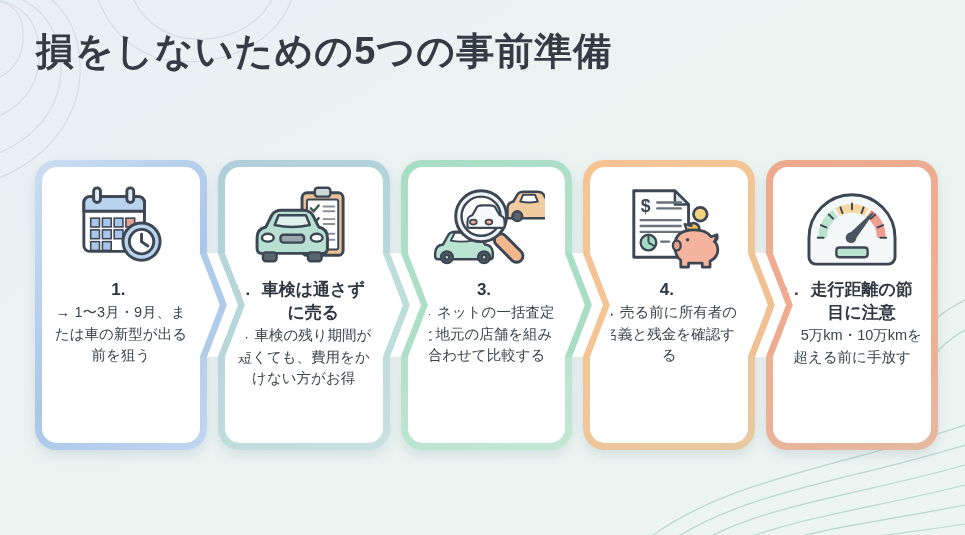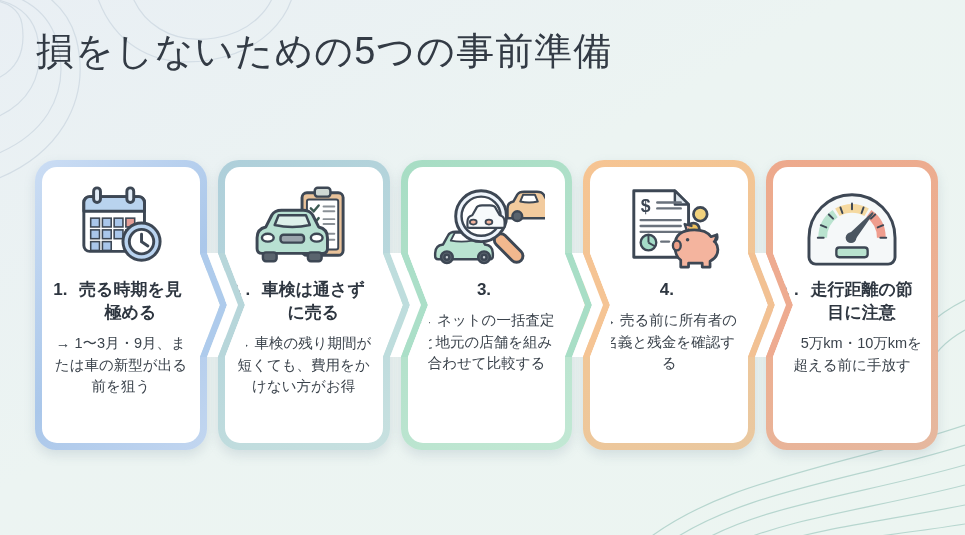--- a/index.html
+++ b/index.html
@@ -4,21 +4,21 @@
 <style>
   html,body{margin:0;padding:0;}
   body{
     width:965px;height:535px;position:relative;overflow:hidden;
     font-family:"Liberation Sans","DejaVu Sans",sans-serif;
     background:linear-gradient(150deg,#e9eff4 0%,#ecf4f2 45%,#ecf5f1 100%);
   }
   .contours{position:absolute;inset:0;pointer-events:none;}
   .page-title{
     position:absolute;left:36px;top:26px;margin:0;
-    font-size:38px;font-weight:400;letter-spacing:1px;color:#333b45;
+    font-size:38px;font-weight:700;letter-spacing:1px;color:#333b45;
   }
   .cards{
     position:absolute;left:35px;top:160px;width:903px;height:290px;
     display:flex;gap:11px;
   }
   .card{
     position:relative;flex:1;border-radius:21px;padding:7px;
     box-shadow:0 5px 12px rgba(110,135,155,0.20);
   }
   .card.c1{background:linear-gradient(135deg,#cbddf4 0%,#aac7ea 55%,#c2d6f0 100%);}
@@ -33,21 +33,21 @@
   }
   .icon-wrap{height:92px;display:flex;align-items:center;justify-content:center;margin-top:2px;}
   .card-title{
     display:flex;justify-content:center;align-items:flex-start;
     margin-top:8px;font-weight:700;font-size:17px;line-height:1.35;color:#2e3640;
     padding:0 2px;
   }
   .card-title .num{margin-right:5px;white-space:nowrap;}
   .card-title .ttl{text-align:center;max-width:116px;}
   .card-desc{
-    margin-top:8px;font-size:14.5px;line-height:1.5;color:#3b434c;
+    font-size:14.5px;line-height:1.5;color:#3b434c;
     text-align:center;padding:0 3px;
   }
   .arrow{
     position:absolute;top:50%;right:-39px;transform:translateY(-50%);
     width:46px;height:104px;z-index:3;pointer-events:none;
   }
   svg text{font-family:"Liberation Sans","DejaVu Sans",sans-serif;}
 </style>
 </head>
 <body>
@@ -101,21 +101,20 @@
           </g>
           <g stroke="#3d4754" stroke-width="3" stroke-linecap="round">
             <circle cx="81" cy="62" r="19" fill="#bad4f0"></circle>
             <circle cx="81" cy="62" r="12.5" fill="#ffffff"></circle>
             <path d="M81,54.5 v7.5 l6.5,4.5" fill="none"></path>
           </g>
         </svg>
       </div>
       <div class="card-title">
         <span class="num">1.</span>
-        <span class="ttl">売る時期を見極める</span>
       </div>
       <div class="card-desc">→ 1〜3月・9月、または車の新型が出る前を狙う</div>
     </div>
     <svg class="arrow" viewBox="0 0 46 104">
       <path d="M0,0 L20,52 L0,104 Z" fill="#ffffff"></path>
       <path d="M0,0 L7,0 L27,52 L7,104 L0,104 L20,52 Z" fill="#aecbec"></path>
       <path d="M7,0 L18,0 L38,52 L18,104 L7,104 L27,52 Z" fill="#ffffff"></path>
       <path d="M18,0 L25,0 L45,52 L25,104 L18,104 L38,52 Z" fill="#b7d6da"></path>
       <path d="M25,0 L46,0 L46,104 L25,104 L45,52 Z" fill="#ffffff"></path>
     </svg>

